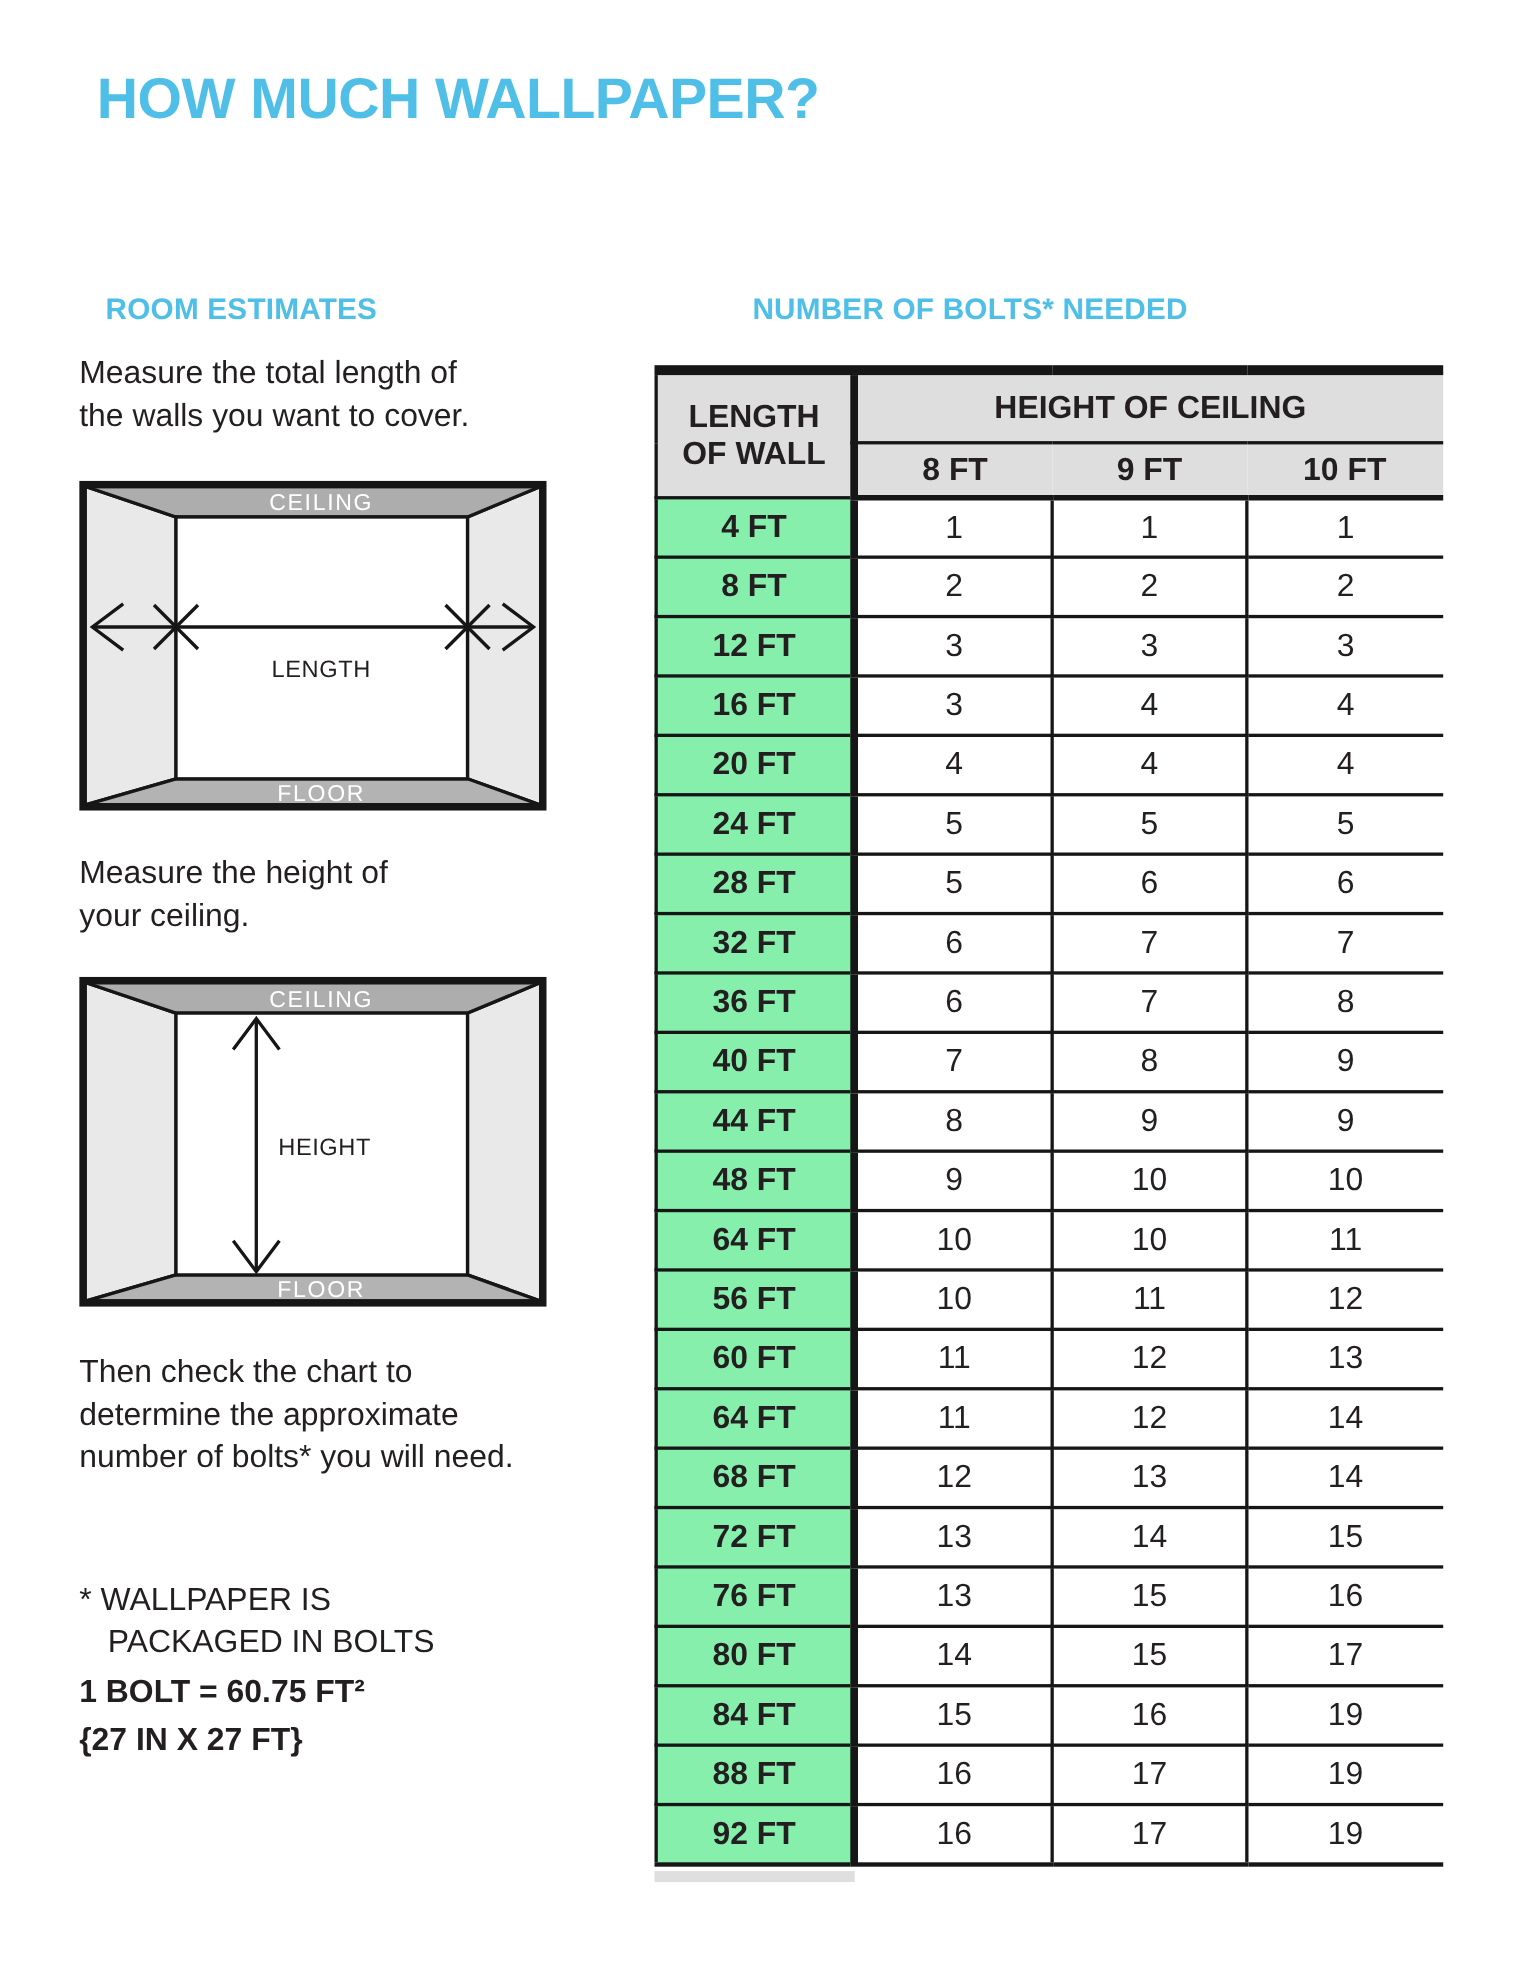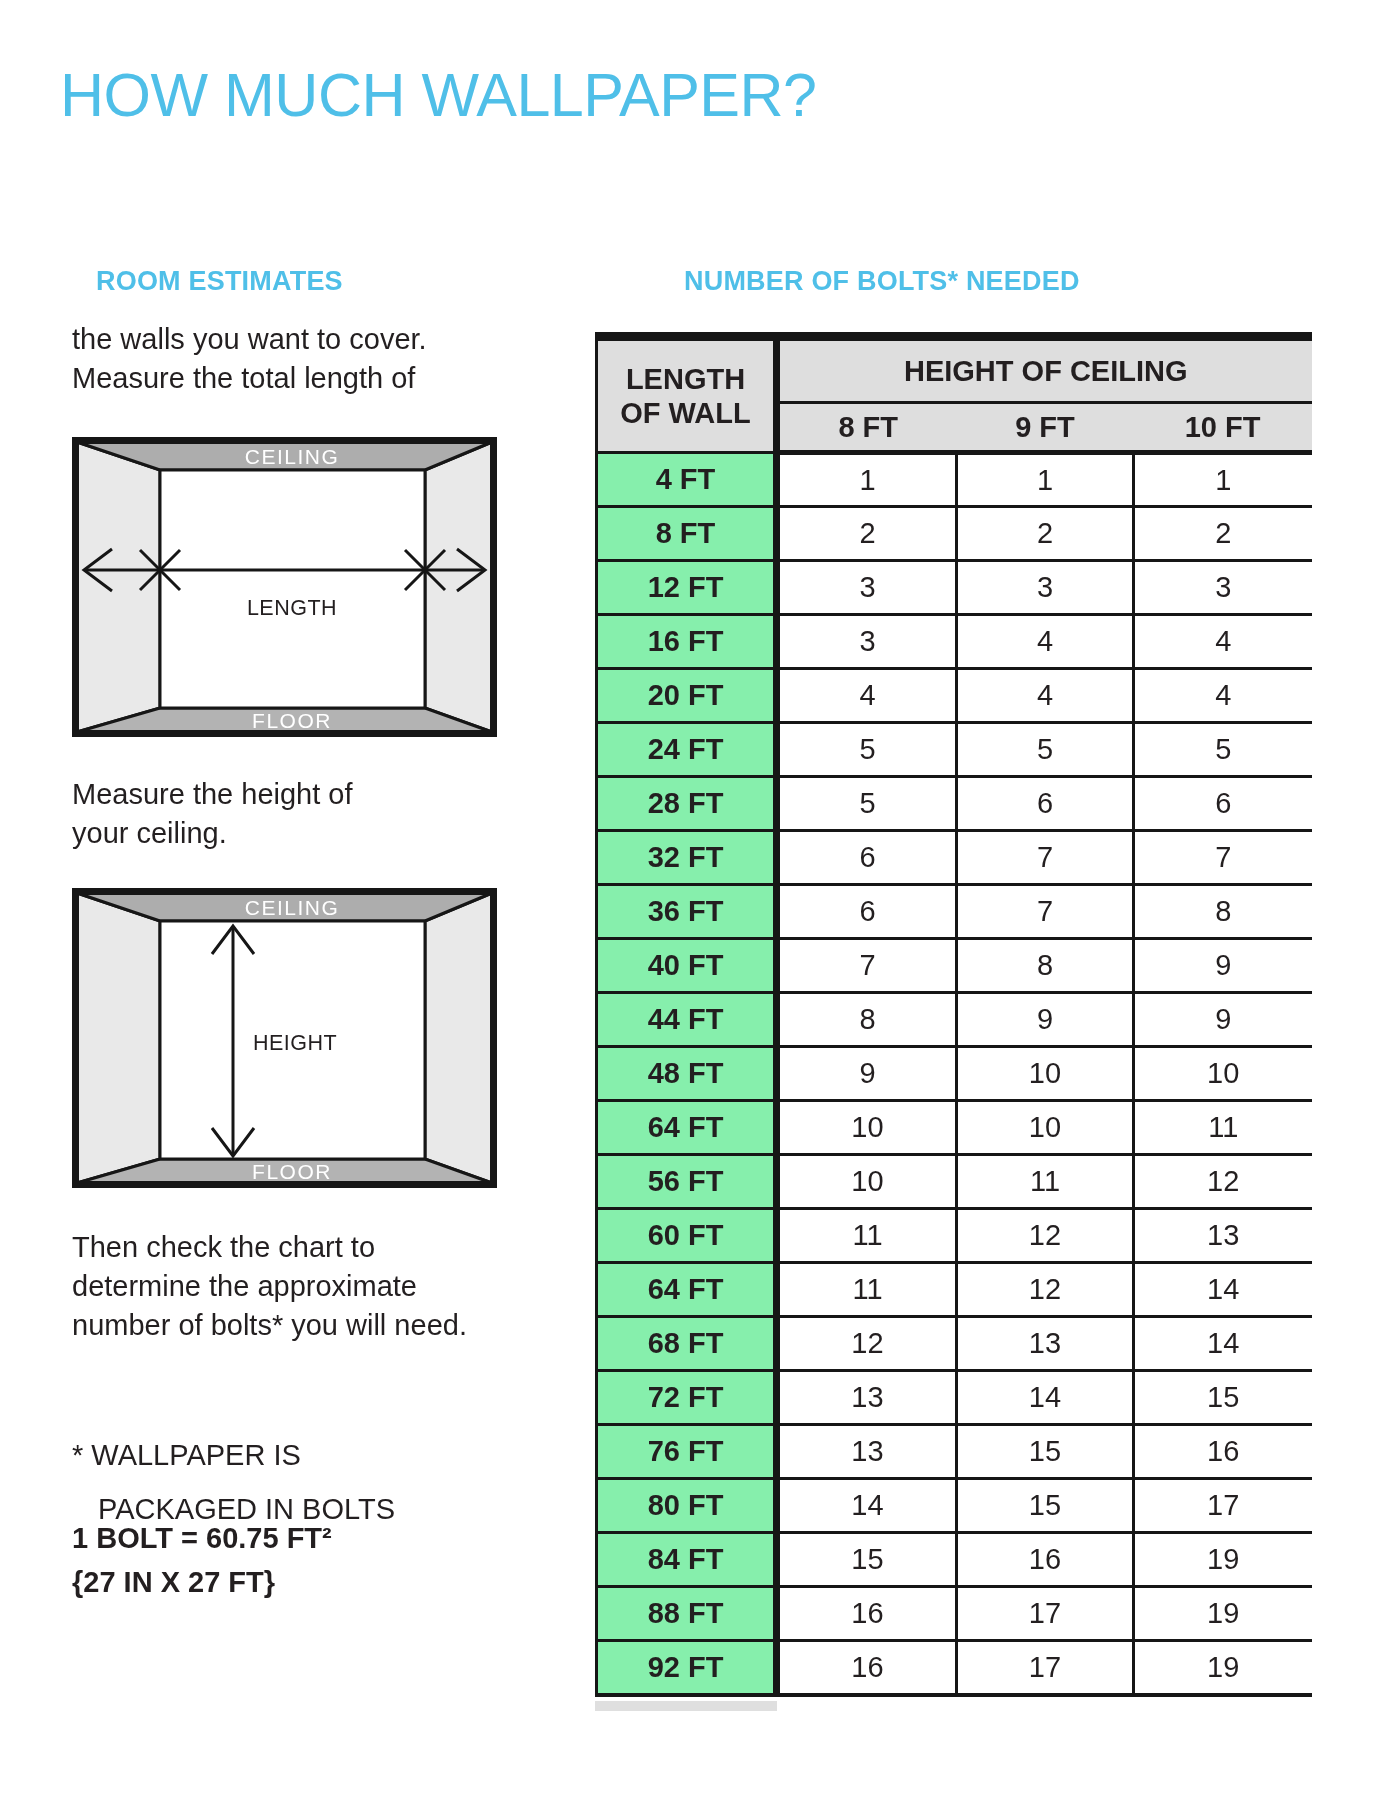--- a/index.html
+++ b/index.html
@@ -2,28 +2,28 @@
 <html><head>
 <meta charset="utf-8">
 <style>
   html,body { margin:0; padding:0; background:#fff; }
   .page {
     position:relative; width:1391px; height:1800px; background:#ffffff;
     font-family:"Liberation Sans", sans-serif; color:#231F20; overflow:hidden;
   }
   .abs { position:absolute; }
   .title {
-    left:60px; top:60px; font-size:61px; font-weight:normal; color:#4FBFE8; letter-spacing:-0.5px;
+    left:88px; top:60px; font-size:52px; font-weight:bold; color:#4FBFE8; letter-spacing:-0.5px;
   }
   .section-heading {
     font-size:27px; font-weight:bold; color:#4FBFE8; letter-spacing:0.2px;margin-left:24px;
   }
   .body-text { font-size:29px; line-height:39px; color:#231F20; }
   .note-text  { font-size:29px; line-height:38px; font-weight:normal; color:#231F20; }
-  .note-text .indent { padding-left:26px;margin-top:16px; }
+  .note-text .indent { padding-left:26px; }
   .bolt-line { font-size:29px; font-weight:bold; color:#231F20;text-align:center; }
 
   
   .diagram { position:absolute; }
   .diagram text { font-family:"Liberation Sans", sans-serif; }
   .diag-band-label { fill:#ffffff; font-size:21px; letter-spacing:1.5px; }
   .diag-measure-label { fill:#231F20; font-size:21.5px; letter-spacing:0.5px; }
 
   
   .bolts-wrap { position:absolute; left:595px; top:332px; }
@@ -66,22 +66,22 @@
 
 <div class="page">
 
   <div class="abs title">HOW MUCH WALLPAPER?</div>
 
   <div class="abs section-heading" style="left:72px; top:266px">ROOM ESTIMATES</div>
 
   <div class="abs section-heading" style="left:660px; top:266px">NUMBER OF BOLTS* NEEDED</div>
 
   <div class="abs body-text" style="left:72px; top:320px">
+    <div>Measure the total length of</div>
     <div>the walls you want to cover.</div>
-    <div>Measure the total length of</div>
   </div>
 
   <svg class="diagram" style="left:72px; top:437px" width="425" height="300" viewBox="0 0 425 300">
     <polygon points="5,5 88,33 88,271 5,295" fill="#E9E9E9" stroke="#161616" stroke-width="3"></polygon>
     <polygon points="420,5 353,33 353,271 420,295" fill="#E9E9E9" stroke="#161616" stroke-width="3"></polygon>
     <polygon points="5,5 420,5 353,33 88,33" fill="#ADADAD" stroke="#161616" stroke-width="3"></polygon>
     <polygon points="5,295 420,295 353,271 88,271" fill="#B3B3B3" stroke="#161616" stroke-width="3"></polygon>
     <rect x="88" y="33" width="265" height="238" fill="#ffffff" stroke="#161616" stroke-width="3"></rect>
     <line x1="12" y1="133" x2="413" y2="133" stroke="#161616" stroke-width="3"></line>
     <polyline points="40,112 12,133 40,154" fill="none" stroke="#161616" stroke-width="3"></polyline>

